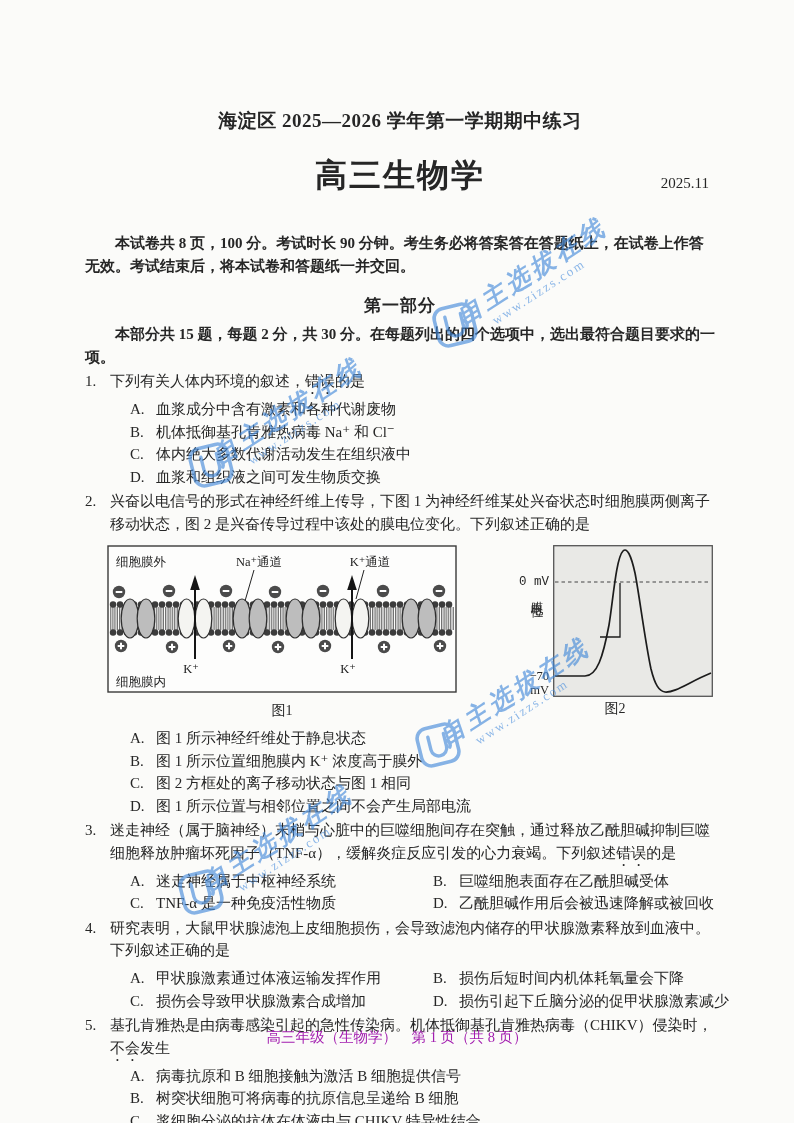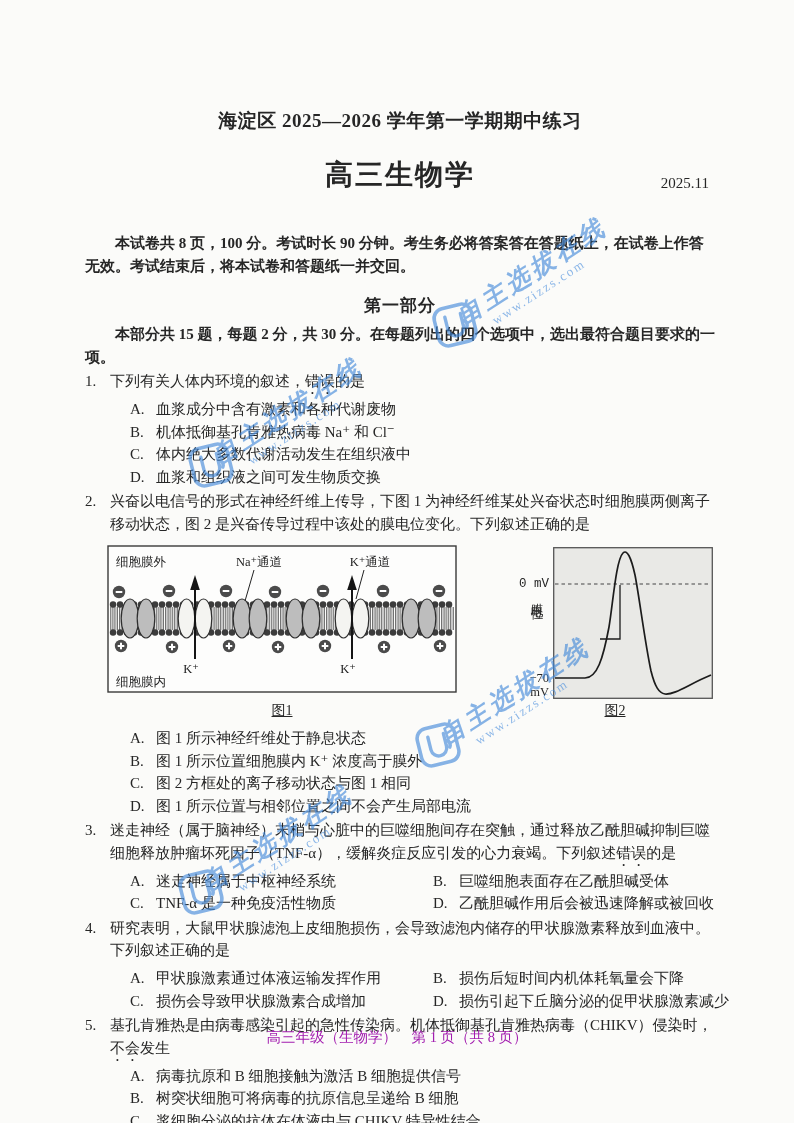--- a/index.html
+++ b/index.html
@@ -6,43 +6,43 @@
   .page{
     position:relative; width:794px; height:1123px; margin:0 auto;
     background:#fbfbf9; color:#262626; overflow:hidden;
     font-family:"Liberation Serif","DejaVu Serif",serif;
     font-size:15px; line-height:22.5px;
     box-sizing:border-box; padding:108px 79px 0 85px;
   }
   
   .title1{text-align:center;font-weight:bold;font-size:19px;line-height:26px;letter-spacing:.5px;}
   .title2-row{position:relative;margin-top:7px;height:42px;}
-  .title2{text-align:center;font-weight:bold;font-size:28px;line-height:42px;letter-spacing:2px;margin-top:20px;}
+  .title2{text-align:center;font-weight:bold;font-size:32px;line-height:42px;letter-spacing:2px;margin-top:20px;}
   .exam-date{position:absolute;right:6px;bottom:2px;font-size:15px;}
   .notice{margin:36px 0 0 0;text-indent:2em;font-weight:600;}
   
   .part-title{margin-top:16px;text-align:center;font-weight:bold;font-size:17px;line-height:26px;letter-spacing:1px;}
   .part-intro{margin:4px 0 0 0;text-indent:2em;font-weight:600;}
   
   .question{margin-top:2px;}
   .q-stem{padding-left:25px;text-indent:-25px;}
   .q-num{display:inline-block;width:25px;text-indent:0;}
   .em-dot{
     text-emphasis:filled dot #262626;text-emphasis-position:under right;
     -webkit-text-emphasis:filled dot #262626;-webkit-text-emphasis-position:under;
   }
   .opts{margin-left:25px;}
   .opt{white-space:nowrap;margin-left:20px;}
   .opt-label{display:inline-block;min-width:26px;}
   .opts-grid{margin-left:25px;display:grid;grid-template-columns:303px 1fr;}
   
-  .figures-row{display:flex;align-items:flex-end;margin:4px 0 6px 0;}
+  .figures-row{display:flex;align-items:flex-start;margin:4px 0 6px 0;}
   .fig1-block{margin-left:22px;width:350px;}
   .fig2-block{margin-left:auto;width:200px;}
-  .fig-caption{text-align:center;font-size:14px;line-height:20px;margin-top:2px;text-decoration:underline;}
+  .fig-caption{text-align:center;font-size:14px;line-height:20px;margin-top:2px;}
   .fig2-wrap{position:relative;width:200px;height:152px;}
   .fig2-plot{position:absolute;left:38px;top:0;}
   .fig2-ref{position:absolute;left:0;width:34px;text-align:right;font-size:12.5px;line-height:14px;}
   .fig2-y0{top:30px;font-family:Liberation Mono, monospace;}
   .fig2-y70{top:124px;}
   .fig2-ylabel{
     position:absolute;left:14px;top:46px;font-size:12.5px;line-height:15px;
     writing-mode:vertical-rl;text-orientation:upright;letter-spacing:2px;
   }
   svg text{font-family:"Liberation Serif","DejaVu Serif",serif;fill:#222;}

